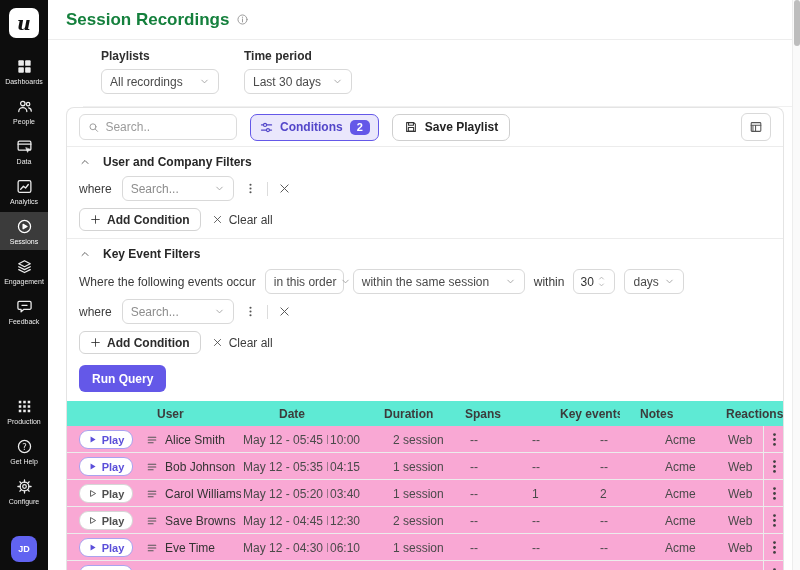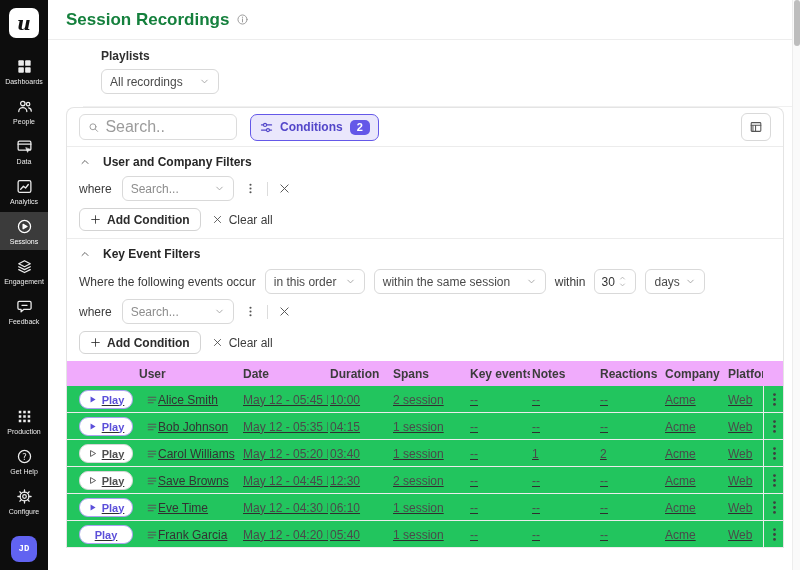--- a/index.html
+++ b/index.html
@@ -11,21 +11,21 @@
   .sidebar { width:48px; min-width:48px; height:570px; background:#0d0d0d; display:flex; flex-direction:column; align-items:center; padding:8px 0 8px; }
   .logo { width:30px; height:30px; background:#fff; border-radius:7px; display:flex; align-items:center; justify-content:center;
           font-family:"DejaVu Serif", serif; font-style:italic; font-weight:700; font-size:19px; color:#111; margin-bottom:14px; cursor:pointer; }
   .navcol { display:flex; flex-direction:column; width:48px; }
   .nav-item { width:48px; padding:6px 1px 5px; display:flex; flex-direction:column; align-items:center; gap:3px; color:#ececec; cursor:pointer; margin-bottom:2px; }
   .nav-item.active { background:#3b3b3b; color:#fff; }
   .nav-item .icn { width:17px; height:17px; }
   .nav-label { font-size:7px; letter-spacing:0; color:inherit; white-space:nowrap; }
   .spacer { flex:1; }
   .avatar { width:26px; height:26px; border-radius:8px; background:#6163f1; color:#fff; font-size:9px; font-weight:700;
-            display:flex; align-items:center; justify-content:center; margin-top:14px; cursor:pointer;font-family:Liberation Mono, monospace; }
+            display:flex; align-items:center; justify-content:center; margin-top:24px; cursor:pointer; }
 
   .icn { display:inline-block; }
   .icn svg { width:100%; height:100%; display:block; }
 
   
   .main { flex:1; height:570px; position:relative; }
   .page-header { height:40px; display:flex; align-items:center; gap:7px; padding:0 18px; border-bottom:1px solid #ededed; }
   .page-title { font-size:17px; font-weight:700; color:#15803d; }
   .info-i { width:13px; height:13px; color:#9a9a9a; cursor:pointer; }
 
@@ -35,21 +35,21 @@
          height:25px; padding:0 8px; font-size:12px; color:#4a4a4a; background:#fff; cursor:pointer; white-space:nowrap; }
   .sel .chev { width:11px; height:11px; color:#9a9a9a; flex:none; }
   .sel.placeholder { color:#8d8d8d; }
   .w-playlists { width:118px; } .w-period { width:108px; }
 
   
   .card { margin:0 0 0 18px; width:718px; border:1px solid #e4e4e4; border-bottom:none; border-radius:8px 8px 0 0; background:#fff; }
   .toolbar { display:flex; align-items:center; gap:13px; padding:6px 12px; height:38px; }
   .search-box { display:flex; align-items:center; gap:6px; width:158px; height:26px; border:1px solid #dcdcdc; border-radius:6px; padding:0 8px; }
   .search-box .icn { width:13px; height:13px; color:#8e8e8e; }
-  .search-input { border:none; outline:none; width:100%; font-size:16px; font-family:inherit; color:#c2410c; }
+  .search-input { border:none; outline:none; width:100%; font-size:12px; font-family:inherit; color:#c2410c; }
   .search-input::placeholder { color:#9b9b9b; }
   .btn-conditions { display:flex; align-items:center; gap:7px; height:27px; padding:0 8px 0 9px; background:#eae7fc;
                     border:1.5px solid #6458e8; border-radius:7px; font-size:12px; font-weight:700; color:#5246c9; cursor:pointer; }
   .btn-conditions .icn { width:13px; height:13px; }
   .badge { background:#6458e8; color:#fff; border-radius:5px; font-size:11px; font-weight:700; padding:1.5px 7px; }
   .btn-save { display:flex; align-items:center; gap:7px; height:27px; padding:0 11px; background:#fff; border:1px solid #cfcfcf;
               border-radius:7px; font-size:12px; font-weight:700; color:#232323; cursor:pointer; }
   .btn-save .icn { width:14px; height:14px; color:#333; }
   .btn-cols { margin-left:auto; width:30px; height:28px; border:1px solid #d9d9d9; border-radius:6px; background:#fff; display:flex;
               align-items:center; justify-content:center; cursor:pointer; }
@@ -66,43 +66,43 @@
   .mini-icn { width:13px; height:13px; color:#555; cursor:pointer; }
   .vline { width:1px; height:14px; background:#dcdcdc; }
   .add-row { display:flex; align-items:center; gap:11px; margin-top:6px; height:23px; margin-bottom:2px; }
   .btn-add { display:flex; align-items:center; gap:6px; height:23px; padding:0 10px; border:1px solid #d4d4d4; border-radius:6px;
              background:#fff; font-size:12px; font-weight:700; color:#2c2c2c; cursor:pointer; }
   .btn-add .icn { width:11px; height:11px; }
   .clear-all { display:flex; align-items:center; gap:6px; font-size:12px; color:#3c3c3c; cursor:pointer; }
   .clear-all .icn { width:11px; height:11px; color:#444; }
 
   .events-row { display:flex; align-items:center; gap:9px; margin-top:4px; height:27px; font-size:12px; color:#3a3a3a; }
-  .w-order { width:100px;text-align:right; } .w-scope { width:172px; } .w-unit { width:60px; }
+  .w-order { width:79px;text-align:right; } .w-scope { width:172px; } .w-unit { width:60px; }
   .num-box { display:flex; align-items:center; border:1px solid #d9d9d9; border-radius:6px; height:25px; width:42px; padding:0 3px 0 6px; }
   .num-input { width:18px; border:none; outline:none; font-size:12px; font-family:inherit; color:#333; }
   .stepper { display:flex; flex-direction:column; gap:1px; color:#b0b0b0; }
   .stepper .icn { width:7px; height:6px; cursor:pointer; }
 
   .run-row { padding:4px 12px 9px; }
   .btn-run { height:27px; padding:0 13px; background:#6458e8; border:none; border-radius:6px; color:#fff; font-size:12px; font-weight:700; cursor:pointer; font-family:inherit; }
 
   
   .tbl { width:100%; }
   .thead, .trow { display:grid; grid-template-columns:70px 104px 87px 63px 77px 62px 68px 65px 63px 37px 20px; }
-  .thead { background:#f0abfc; height:25px; align-items:center; }
+  .thead { background:#5eead4; height:25px; align-items:center;gap:18px; }
   .th { font-size:12px; font-weight:700; color:#3c3c3c; white-space:nowrap; overflow:hidden; padding-left:2px; cursor:pointer; }
-  .trow { height:27px; align-items:center; border-bottom:1px solid #ececec; background:#22c55e;text-decoration:underline; }
+  .trow { height:27px; align-items:center; border-bottom:1px solid #ececec; background:#f9a8d4; }
   .td { font-size:12px; color:#4a4a4a; white-space:nowrap; overflow:hidden; padding-left:2px; }
   .td-play { padding-left:12px; }
   .play-btn { display:flex; align-items:center; justify-content:center; gap:5px; width:54px; height:19px; border-radius:9px;
               background:#fff; font-size:11px; font-weight:700; cursor:pointer; font-family:inherit; }
   .play-btn .icn { width:9px; height:9px; }
   .play-btn.primary { border:1px solid #aaa2ef; color:#5b4fd9; }
   .play-btn.default { border:1px solid #d6d6d6; color:#4f4f4f; }
-  .td-user { display:flex; align-items:center; padding-left:9px; color:#333; font-weight:400; }
+  .td-user { display:flex; align-items:center; gap:7px; padding-left:9px; color:#333; font-weight:400; }
   .td-user .icn { width:12px; height:12px; color:#555; flex:none; }
   .td-kebab { display:flex; align-items:center; justify-content:center; border-left:1px solid #ececec; height:27px; color:#3f3f3f; cursor:pointer; }
 
   
   .scrollbar { position:absolute; right:0; top:0; width:8px; height:570px; background:#fafafa; border-left:1px solid #ededed; }
   .scroll-thumb { position:absolute; left:1px; top:0; width:6px; height:46px; background:#bdbdbd; border-radius:4px; }
 </style>
 </head>
 <body>
 
@@ -246,20 +246,31 @@
         <label>Playlists</label>
         <div class="sel w-playlists">
           <span>All recordings</span>
           <span class="icn chev chev-down">
               <svg viewBox="0 0 16 16" fill="none" stroke="currentColor" stroke-width="1.2" stroke-linecap="round" stroke-linejoin="round">
                 <path d="M4 6l4 4 4-4"></path>
               </svg>
             </span>
         </div>
       </div>
+      <div class="filter-group">
+        <label>Time period</label>
+        <div class="sel w-period">
+          <span>Last 30 days</span>
+          <span class="icn chev chev-down">
+              <svg viewBox="0 0 16 16" fill="none" stroke="currentColor" stroke-width="1.2" stroke-linecap="round" stroke-linejoin="round">
+                <path d="M4 6l4 4 4-4"></path>
+              </svg>
+            </span>
+        </div>
+      </div>
     </div>
 
     <section class="card">
 
       <div class="toolbar">
         <div class="search-box">
           <span class="icn icn-search">
               <svg viewBox="0 0 16 16" fill="none" stroke="currentColor" stroke-width="1.2" stroke-linecap="round" stroke-linejoin="round">
                 <circle cx="7" cy="7" r="4.2"></circle>
                 <path d="M10.2 10.2l3.3 3.3"></path>
@@ -271,20 +282,30 @@
           <span class="icn icn-sliders">
               <svg viewBox="0 0 16 16" fill="none" stroke="currentColor" stroke-width="1.2" stroke-linecap="round" stroke-linejoin="round">
                 <path d="M1.8 4.8h12.4" stroke-width="1.5"></path>
                 <circle cx="6.2" cy="4.8" r="1.9" fill="#eae7fc" stroke-width="1.4"></circle>
                 <path d="M1.8 11.2h12.4" stroke-width="1.5"></path>
                 <circle cx="9.8" cy="11.2" r="1.9" fill="#eae7fc" stroke-width="1.4"></circle>
               </svg>
             </span>
           <span>Conditions</span>
           <span class="badge">2</span>
+        </button>
+        <button class="btn-save">
+          <span class="icn icn-save">
+              <svg viewBox="0 0 16 16" fill="none" stroke="currentColor" stroke-width="1.2" stroke-linecap="round" stroke-linejoin="round">
+                <path d="M3 3h8.2L13 4.8V13H3z"></path>
+                <path d="M5.2 3v3h5.6V3"></path>
+                <rect x="5" y="8.6" width="6" height="4.4"></rect>
+              </svg>
+            </span>
+          <span>Save Playlist</span>
         </button>
         <button class="btn-cols">
           <span class="icn icn-table">
               <svg viewBox="0 0 16 16" fill="none" stroke="currentColor" stroke-width="1.2" stroke-linecap="round" stroke-linejoin="round">
                 <rect x="2.5" y="3" width="11" height="10" rx="1"></rect>
                 <path d="M2.5 6h11M7.5 6v7"></path>
                 <path d="M2.5 6v7h3V6z" fill="currentColor" stroke="none" opacity="0.55"></path>
               </svg>
             </span>
         </button>
@@ -440,20 +461,23 @@
             <span class="icn icn-x">
                 <svg viewBox="0 0 16 16" fill="none" stroke="currentColor" stroke-width="1.2" stroke-linecap="round" stroke-linejoin="round">
                   <path d="M3.5 3.5l9 9M12.5 3.5l-9 9"></path>
                 </svg>
               </span>
             <span>Clear all</span>
           </span>
         </div>
       </div>
 
+      <div class="run-row">
+        <button class="btn-run">Run Query</button>
+      </div>
 
       <div class="tbl">
         <div class="thead" id="thead">
             <div class="th"></div>
             <div class="th">User</div>
             <div class="th">Date</div>
             <div class="th">Duration</div>
             <div class="th">Spans</div>
             <div class="th">Key events</div>
             <div class="th">Notes</div>

